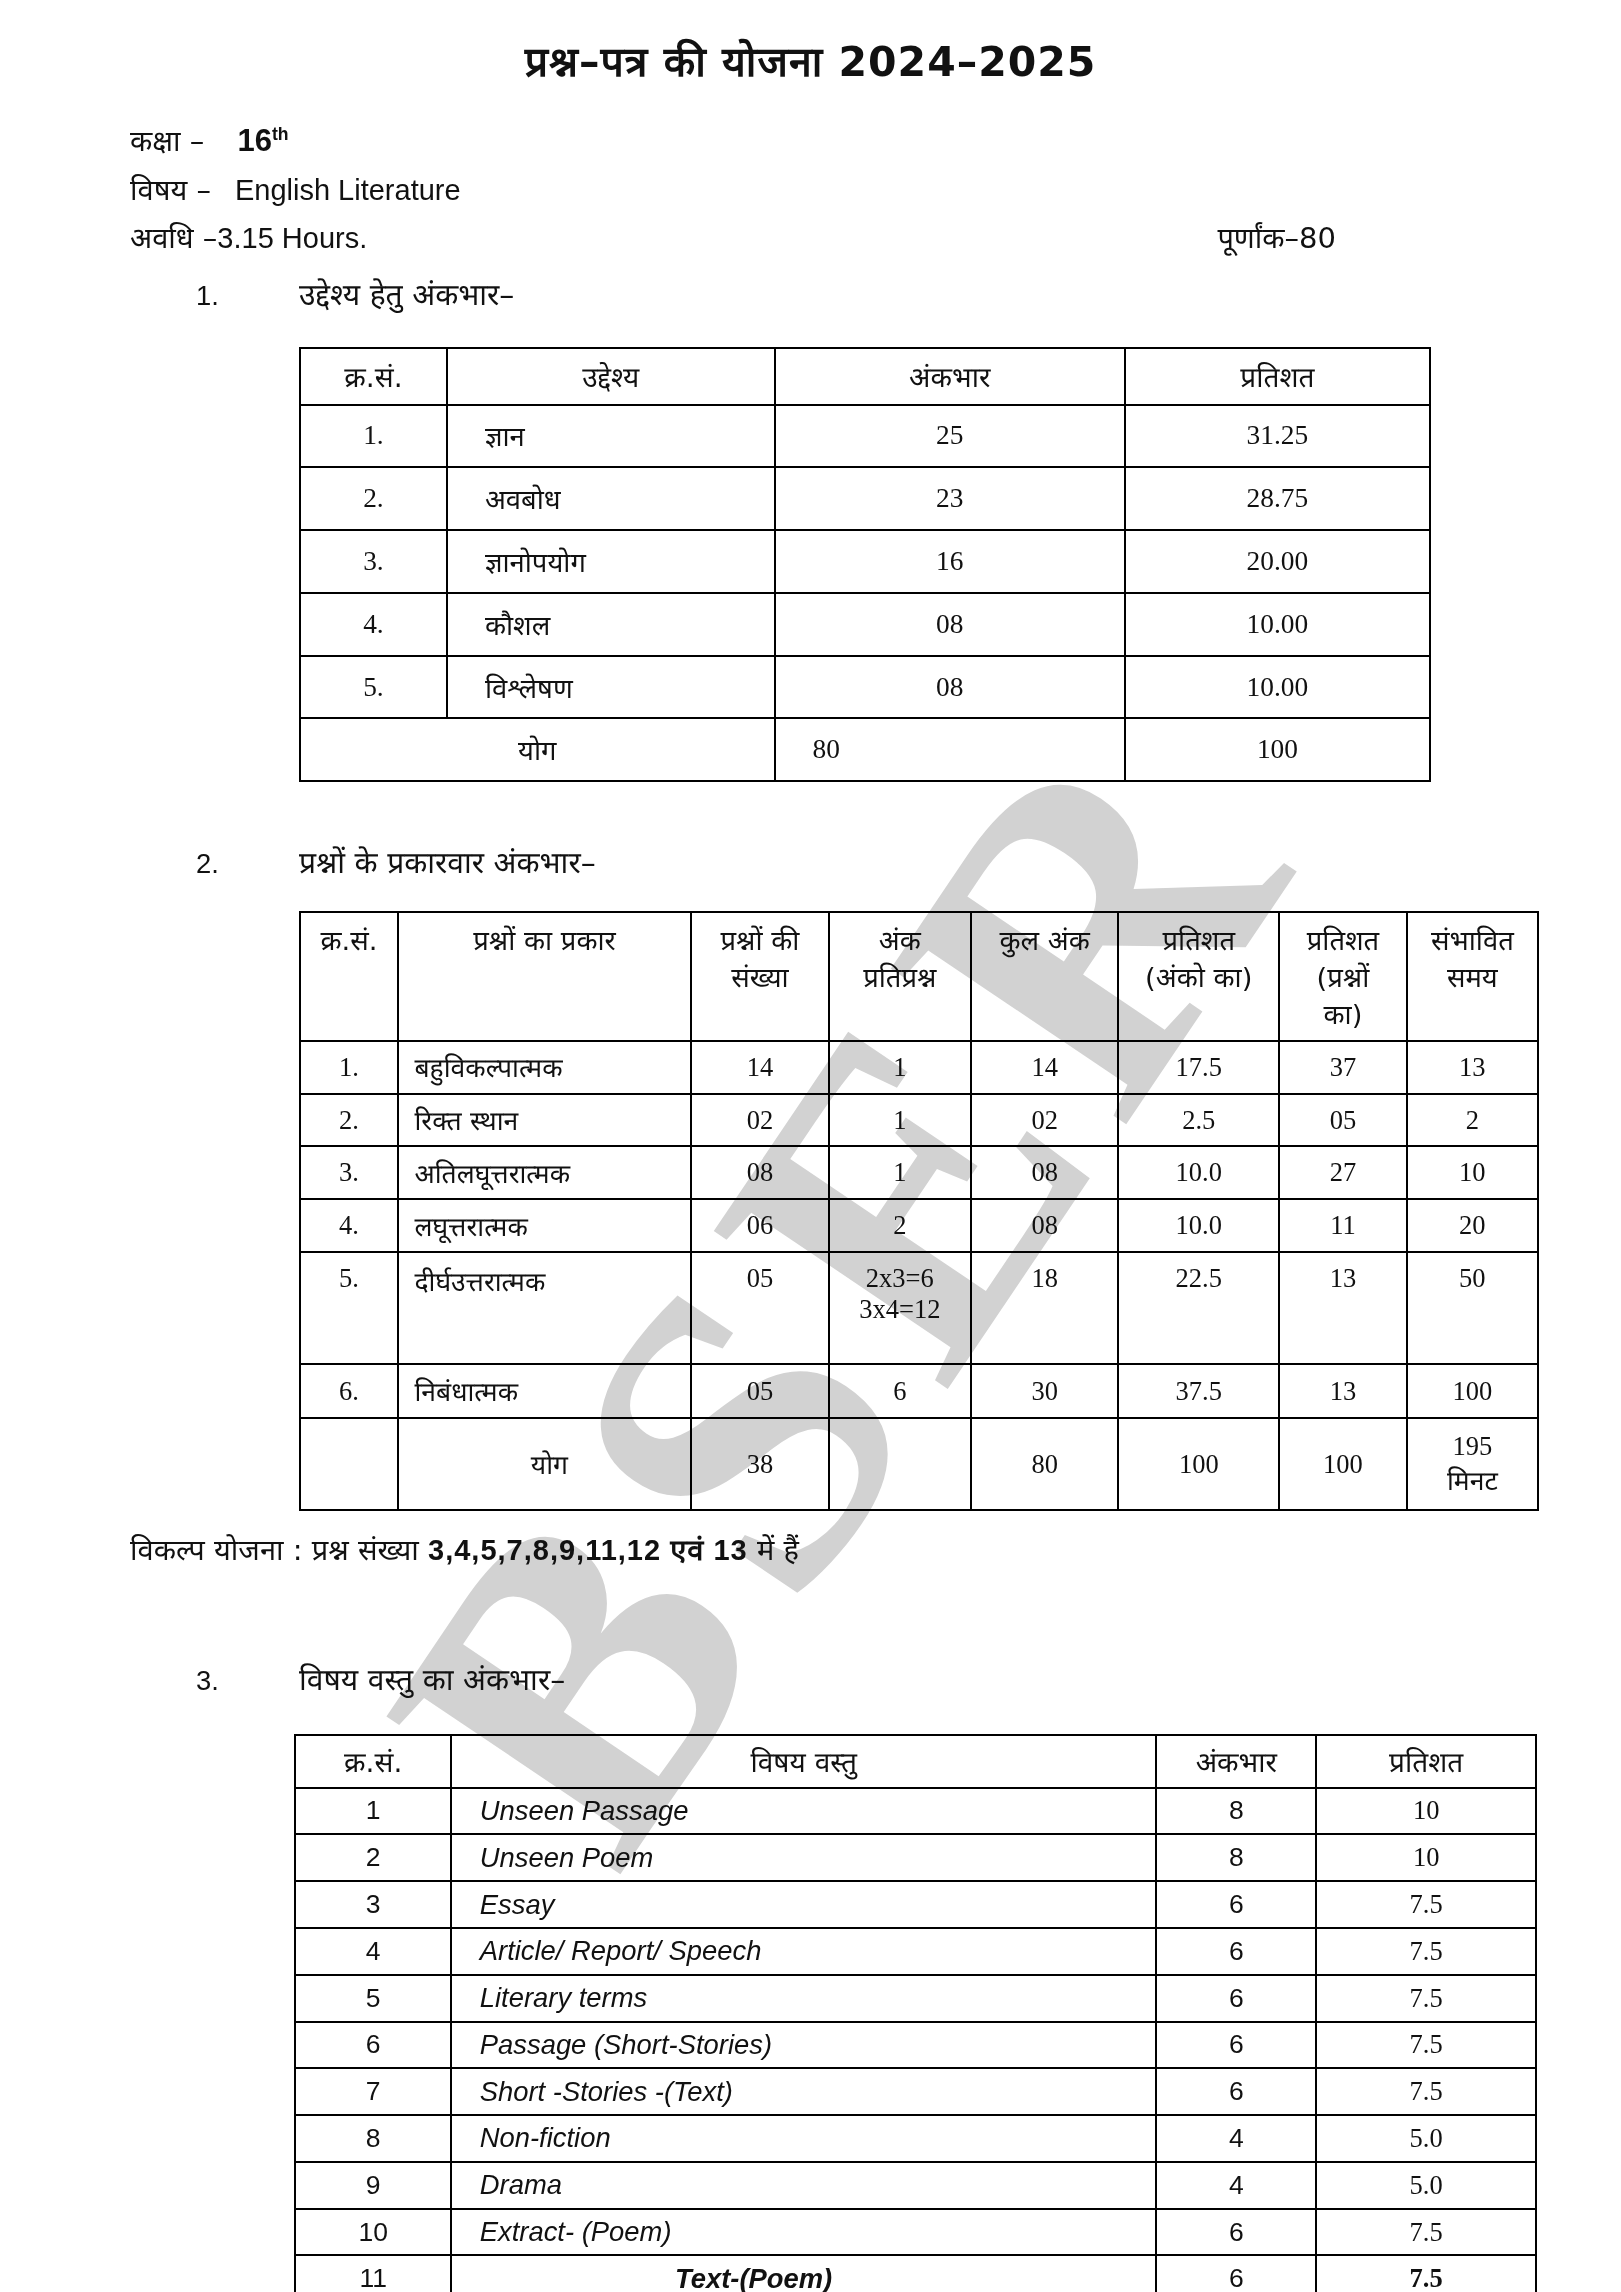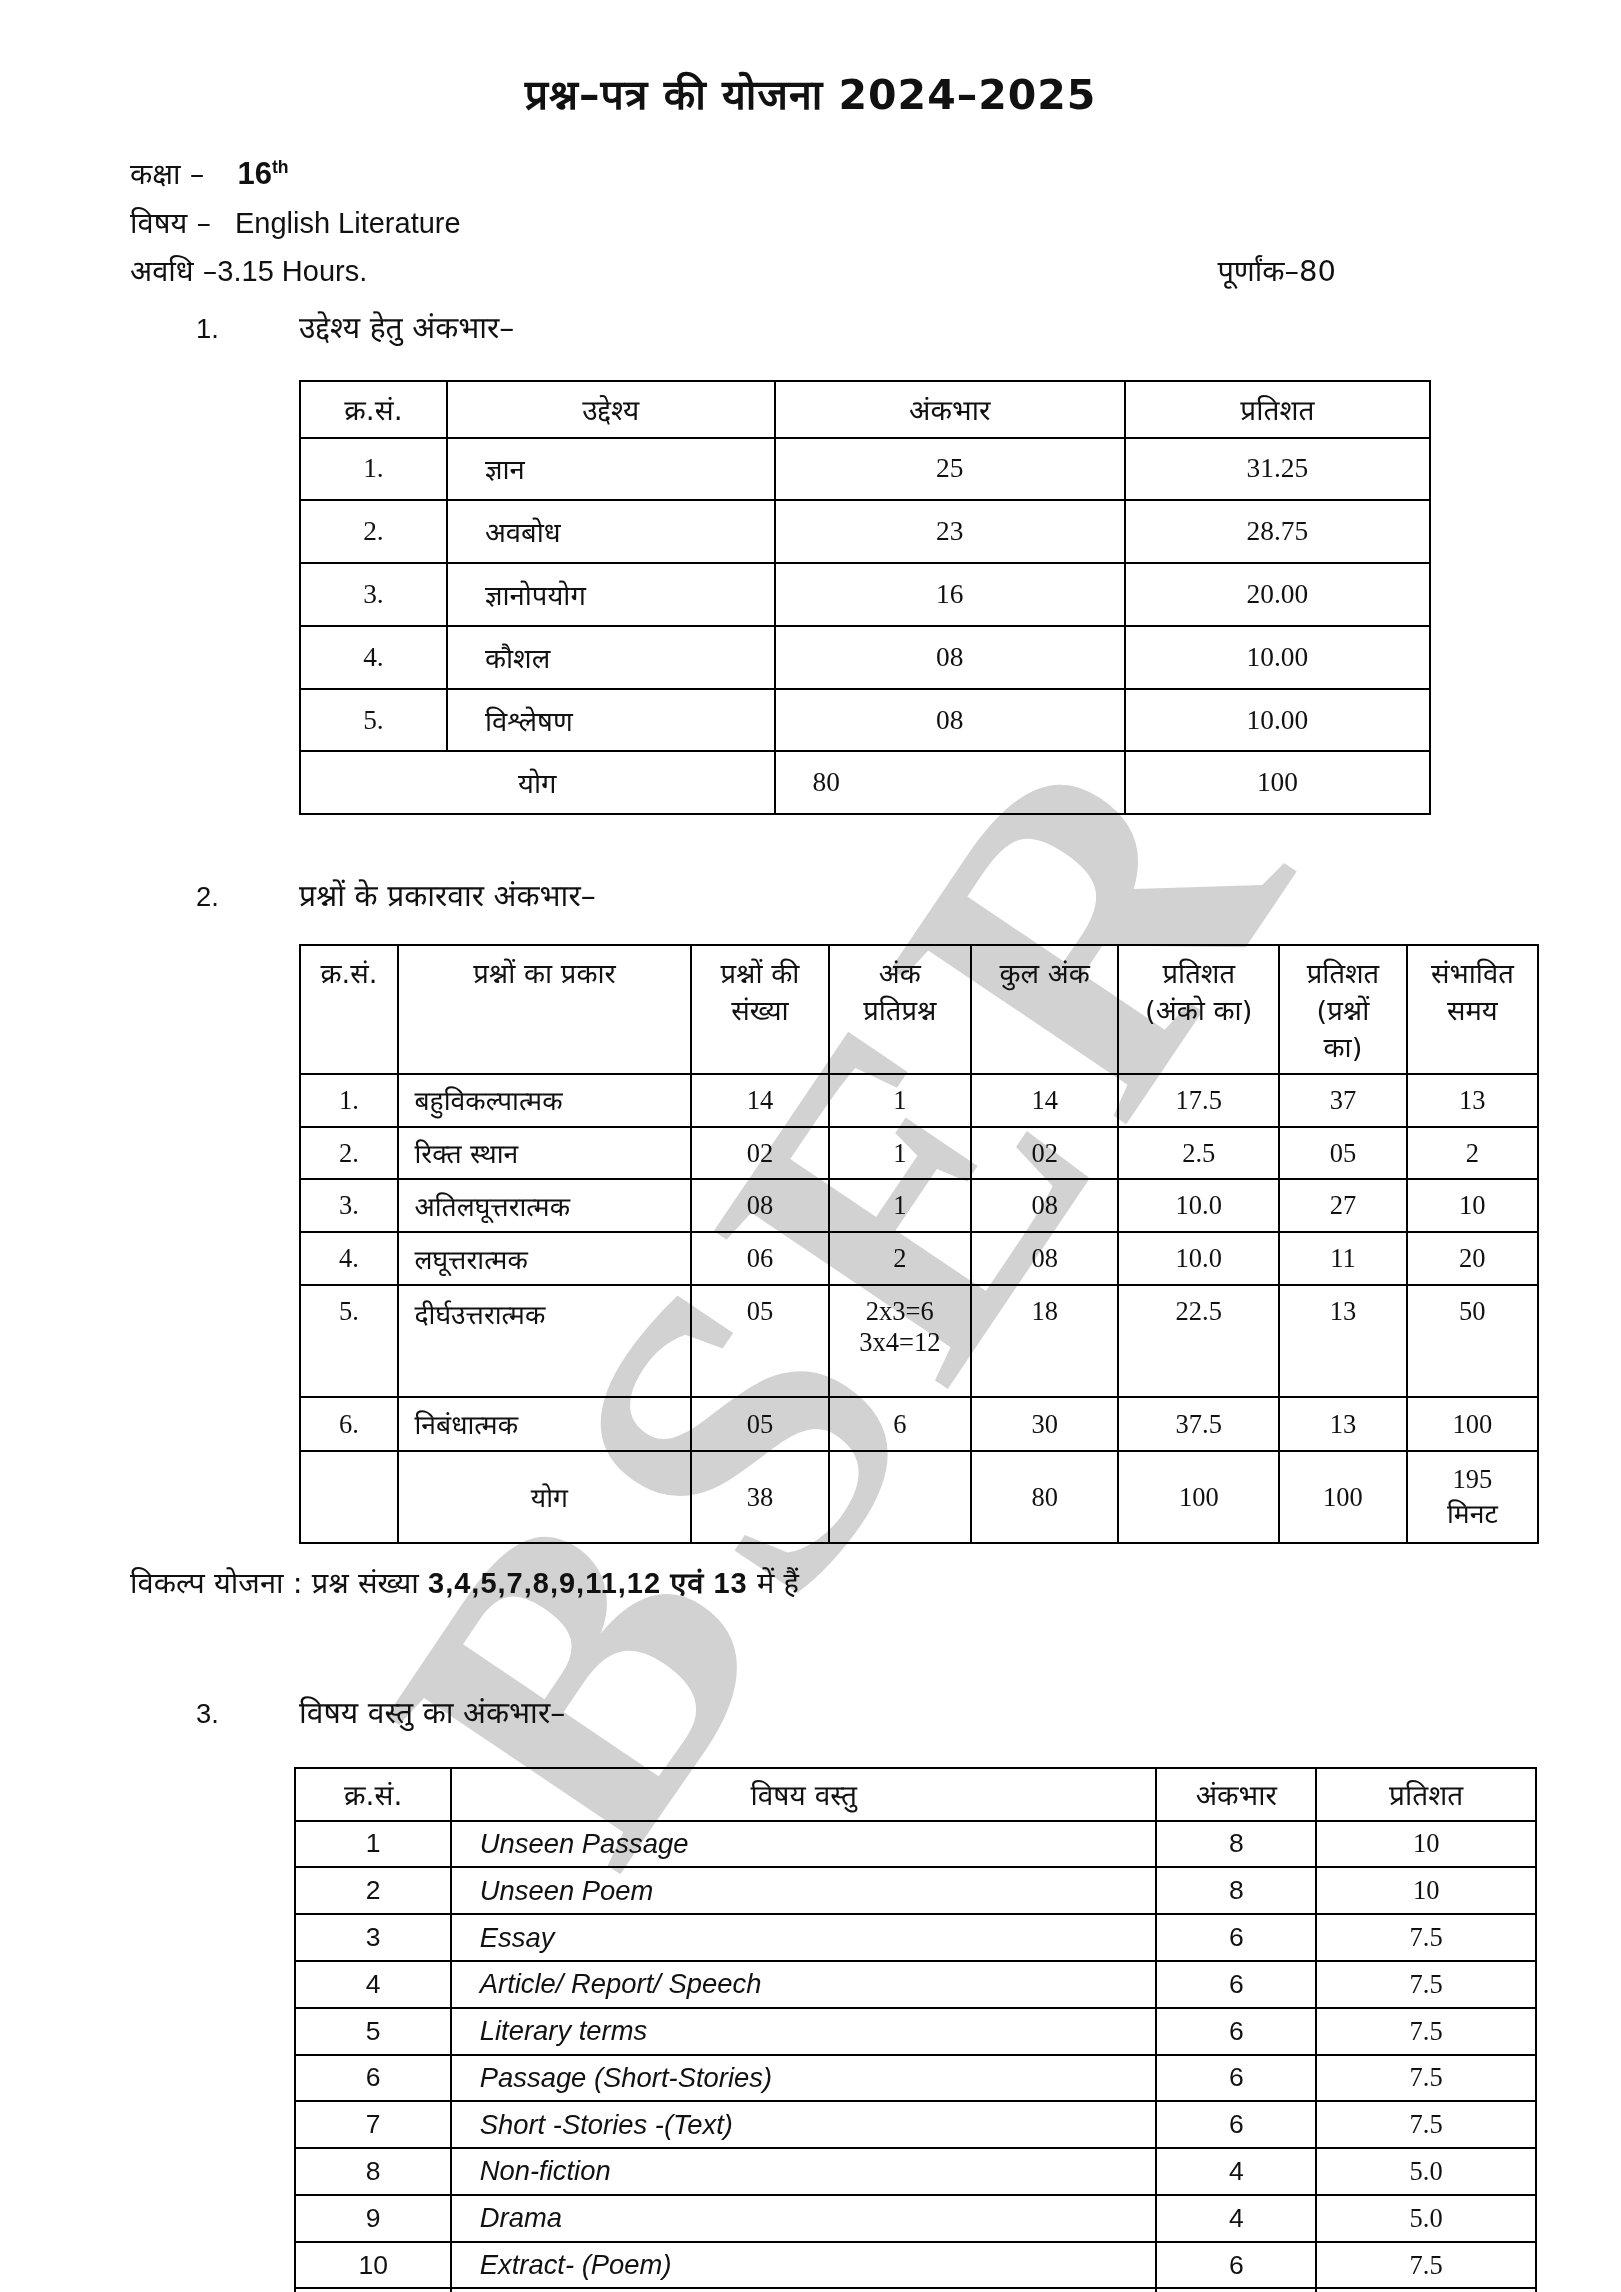--- a/index.html
+++ b/index.html
@@ -26,22 +26,22 @@
     white-space:nowrap;
     z-index:0;
     pointer-events:none;
     user-select:none;
   }
   .content{position:relative;z-index:1;}
 
   
   .title{
     text-align:center;
-    margin:8px;
-    padding-top:57px;
+    margin:0;
+    padding-top:32px;
     font-size:41px;
     font-weight:bold;
     letter-spacing:1px;
   }
 
   
   .meta{margin:37px 0 0 130px;font-size:29px;line-height:1.0;}
   .meta-line{margin-bottom:19.6px;display:flex;align-items:baseline;gap:24px;}
   .meta-line .lbl{white-space:pre;}
   .class-val{font-weight:bold;font-size:31px;font-family:"Liberation Sans","DejaVu Sans",sans-serif;}

